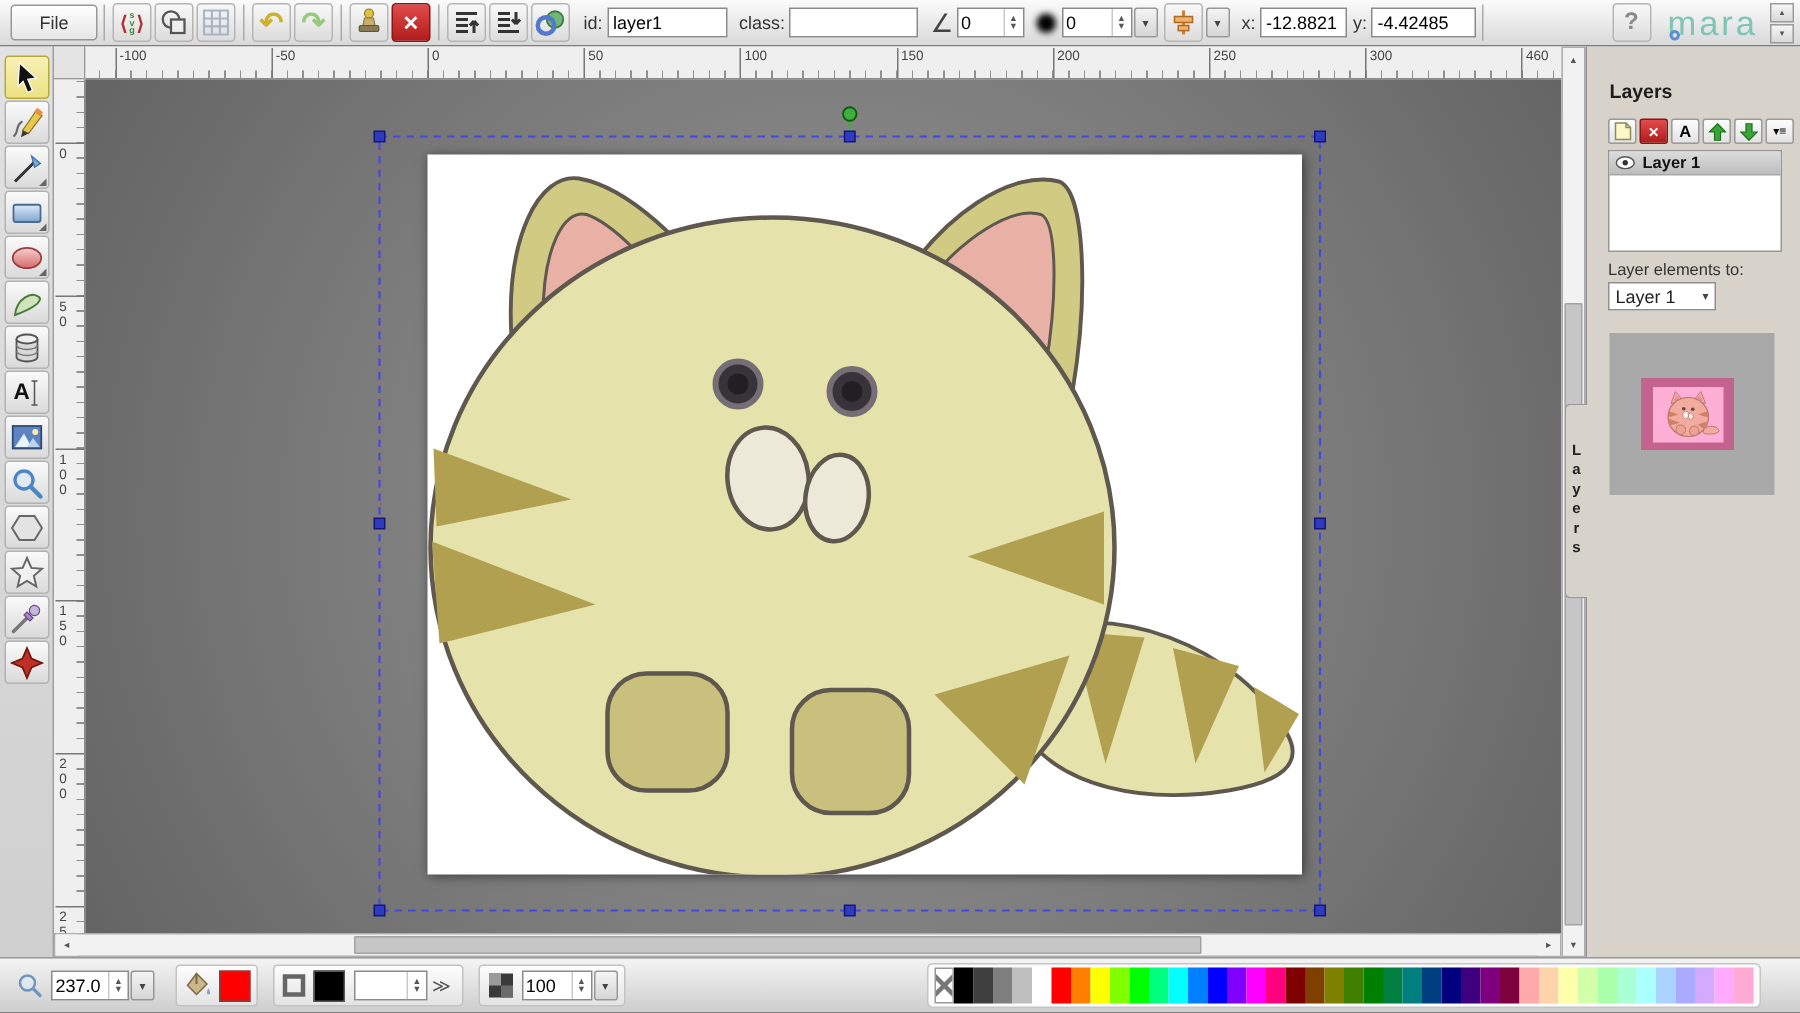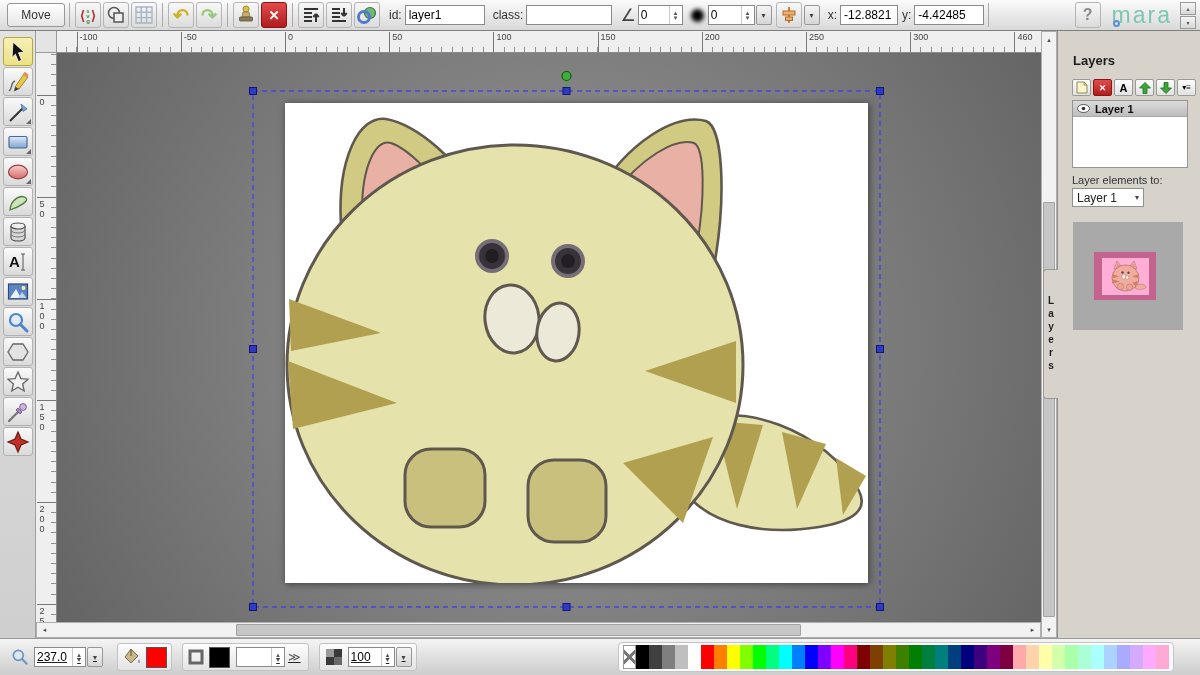--- a/index.html
+++ b/index.html
@@ -89,40 +89,40 @@
   #layerrow .lname{font-size:11px;font-weight:bold;color:#111;}
   #move-label{position:absolute;left:14px;top:143px;font-size:11px;color:#333;}
   #move-select{position:absolute;left:14px;top:157px;width:72px;height:19px;border:1px solid #8f8f8f;background:#fff;
     display:flex;align-items:center;justify-content:space-between;padding:0 4px;font-size:12px;}
   #thumbbox{position:absolute;left:15px;top:191px;width:110px;height:108px;background:#a9a9a9;}
   #thumbframe{position:absolute;left:21px;top:30px;width:62px;height:48px;background:var(--thumb-frame);display:flex;align-items:center;justify-content:center;}
   #thumbimg{width:47px;height:37px;background:var(--thumb-bg);}
 
   
   #bottombar{position:absolute;left:0;top:638px;width:1200px;height:37px;background:linear-gradient(#f4f4f4,#cdcdcd);
-    border-top:1px solid #9a9a9a;display:flex;align-items:center;padding:12px 6px;text-decoration:underline;}
+    border-top:1px solid #9a9a9a;display:flex;align-items:center;padding:12px 6px;}
   .group{display:flex;align-items:center;height:28px;border:1px solid #c2c2c2;border-radius:3px;background:linear-gradient(#fdfdfd,#e3e3e3);
     padding:0 4px;margin-right:10px;flex:none;}
   .cswatch{width:21px;height:21px;border:1px solid #555;margin-left:4px;}
   #palettewrap{position:absolute;left:618px;top:3px;width:556px;height:30px;background:#fbfbfb;border:1px solid #c5c5c5;border-radius:4px;
     display:flex;align-items:center;padding:0 4px;}
   .swatch{width:13px;height:24px;flex:none;}
   .swatch.none{background:
      linear-gradient(45deg,transparent 42%,#777 45%,#777 55%,transparent 58%),
      linear-gradient(-45deg,transparent 42%,#777 45%,#777 55%,transparent 58%),#fff;
      border:1px solid #999;}
   .more{font-size:12px;color:#555;margin:0 3px;}
 </style>
 </head>
 <body>
 
 <div id="app">
 
   <header id="topbar">
-    <button class="file-btn">Move</button>
+    <button class="file-btn">File</button>
     <div class="sep"></div>
 
     <button class="tbtn svgsrc">
       <span class="br">⟨</span>
       <span class="word">svg</span>
       <span class="br">⟩</span>
     </button>
     <button class="tbtn">
       <svg width="20" height="20" viewBox="0 0 20 20">
         <circle cx="8" cy="8" r="5.5" fill="none" stroke="#555" stroke-width="1.5"></circle>

